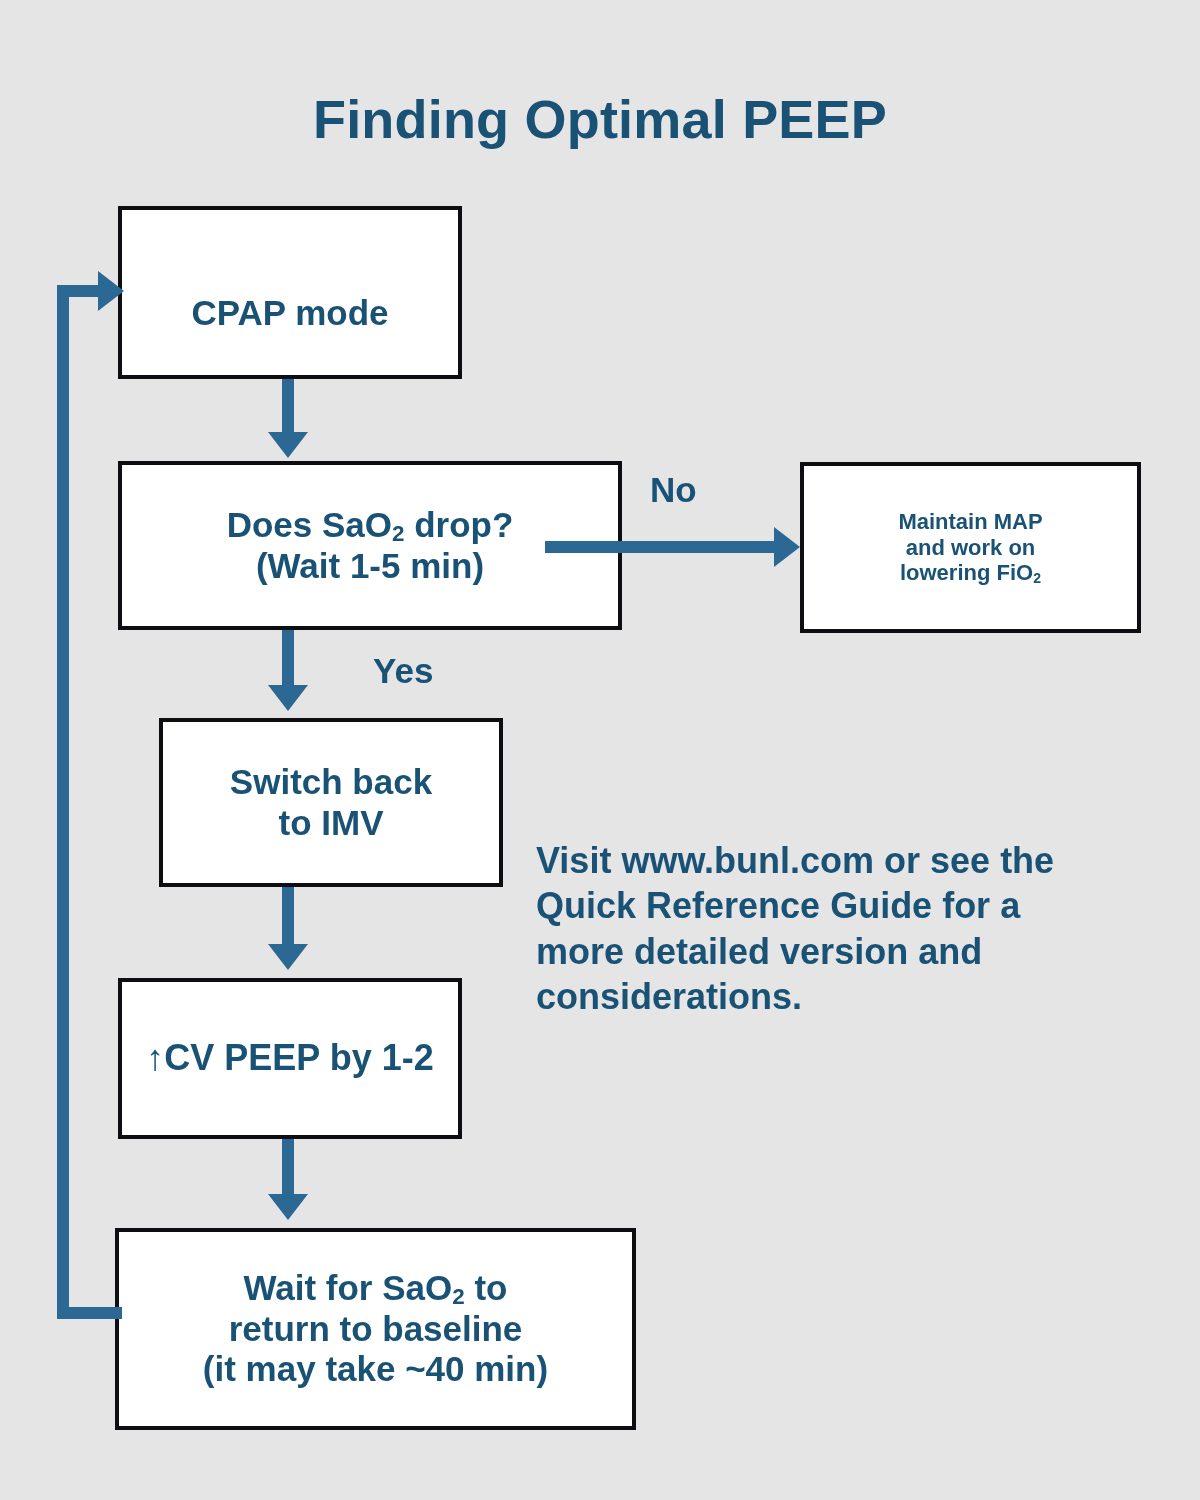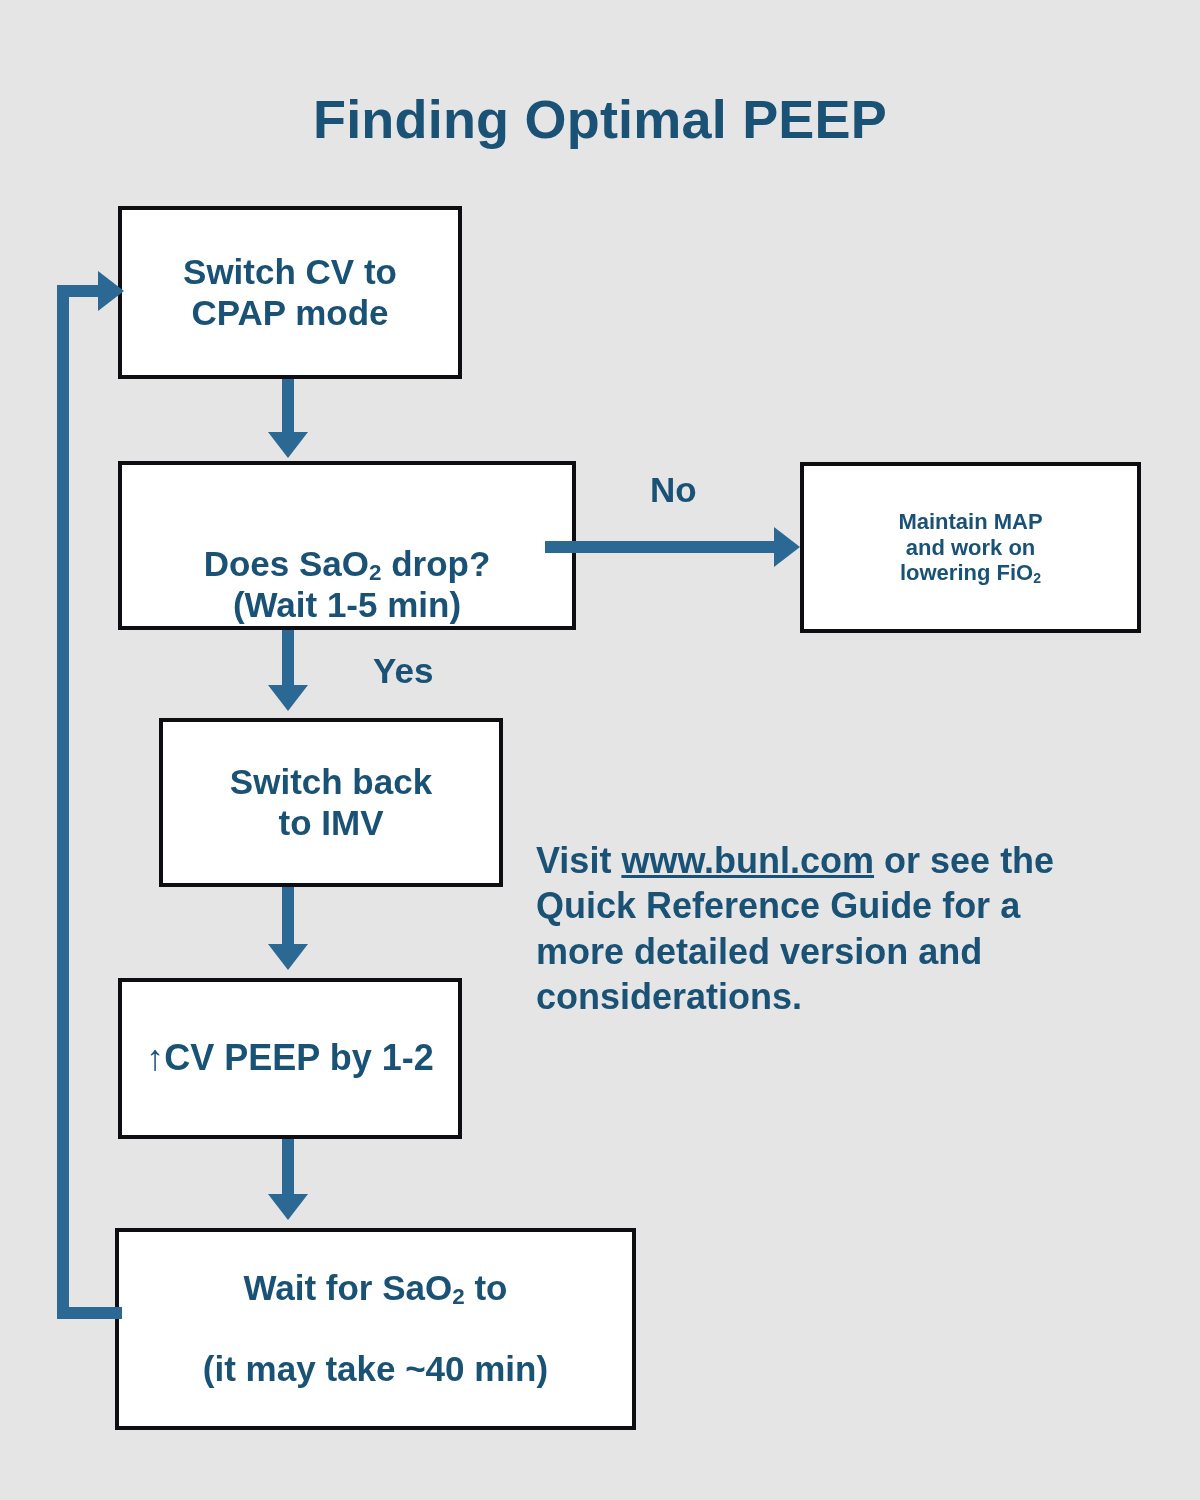--- a/index.html
+++ b/index.html
@@ -43,21 +43,21 @@
   }
   .node .txt { padding: 0 4px; }
   sub {
     font-size: 0.64em;
     vertical-align: baseline;
     position: relative;
     bottom: -0.18em;
   }
   
   #node-cpap        { left: 118px; top: 206px;  width: 344px; height: 173px; }
-  #node-decision    { left: 118px; top: 461px;  width: 458px; height: 169px; align-items: flex-end; }
+  #node-decision    { left: 118px; top: 461px;  width: 504px; height: 169px; }
   #node-maintain    { left: 800px; top: 462px;  width: 341px; height: 171px; font-size: 22px; }
   #node-imv         { left: 118px; top: 718px;  width: 344px; height: 169px; margin-left: 41px; }
   #node-peep        { left: 118px; top: 978px;  width: 344px; height: 161px; font-size: 36px; }
   #node-peep .txt   { padding: 0; }
   #node-wait        { left: 115px; top: 1228px; width: 521px; height: 202px; font-size: 35px; }
 
   
   .arrow-line {
     position: absolute;
     background: #2B6894;
@@ -86,32 +86,32 @@
   #note {
     position: absolute;
     left: 536px;
     top: 838px;
     width: 580px;
     color: #1A5276;
     font-size: 36px;
     font-weight: bold;
     line-height: 1.26;
   }
-  #note .link { text-decoration: underline; }
+  #note .link { }
 </style>
 </head>
 <body>
 
 <div id="canvas">
 
   <div id="title">Finding Optimal PEEP</div>
 
   <div class="node" id="node-cpap">
     <div class="txt">
-      <span>Switch CV to</span><br>
+      <br>
       <span>CPAP mode</span>
     </div>
   </div>
 
   <div class="arrow-line" style="left:282px; top:379px; width:12px; height:56px;"></div>
   <div class="arrow-head-down" style="left:268px; top:432px;"></div>
 
   <div class="node" id="node-decision">
     <div class="txt">
       <span>Does SaO</span><sub>2</sub><span> drop?</span><br>
@@ -150,21 +150,21 @@
       <span>↑CV PEEP by 1-2</span>
     </div>
   </div>
 
   <div class="arrow-line" style="left:282px; top:1139px; width:12px; height:58px;"></div>
   <div class="arrow-head-down" style="left:268px; top:1194px;"></div>
 
   <div class="node" id="node-wait">
     <div class="txt">
       <span>Wait for SaO</span><sub>2</sub><span> to</span><br>
-      <br>
+      <span>return to baseline</span><br>
       <span>(it may take ~40 min)</span>
     </div>
   </div>
 
   <div class="arrow-line" style="left:57px; top:1307px; width:65px; height:12px;"></div>
   <div class="arrow-line" style="left:57px; top:285px; width:12px; height:1034px;"></div>
   <div class="arrow-line" style="left:57px; top:285px; width:45px; height:12px;"></div>
   <div class="arrow-head-right" style="left:98px; top:271px;"></div>
 
   <div id="note">

